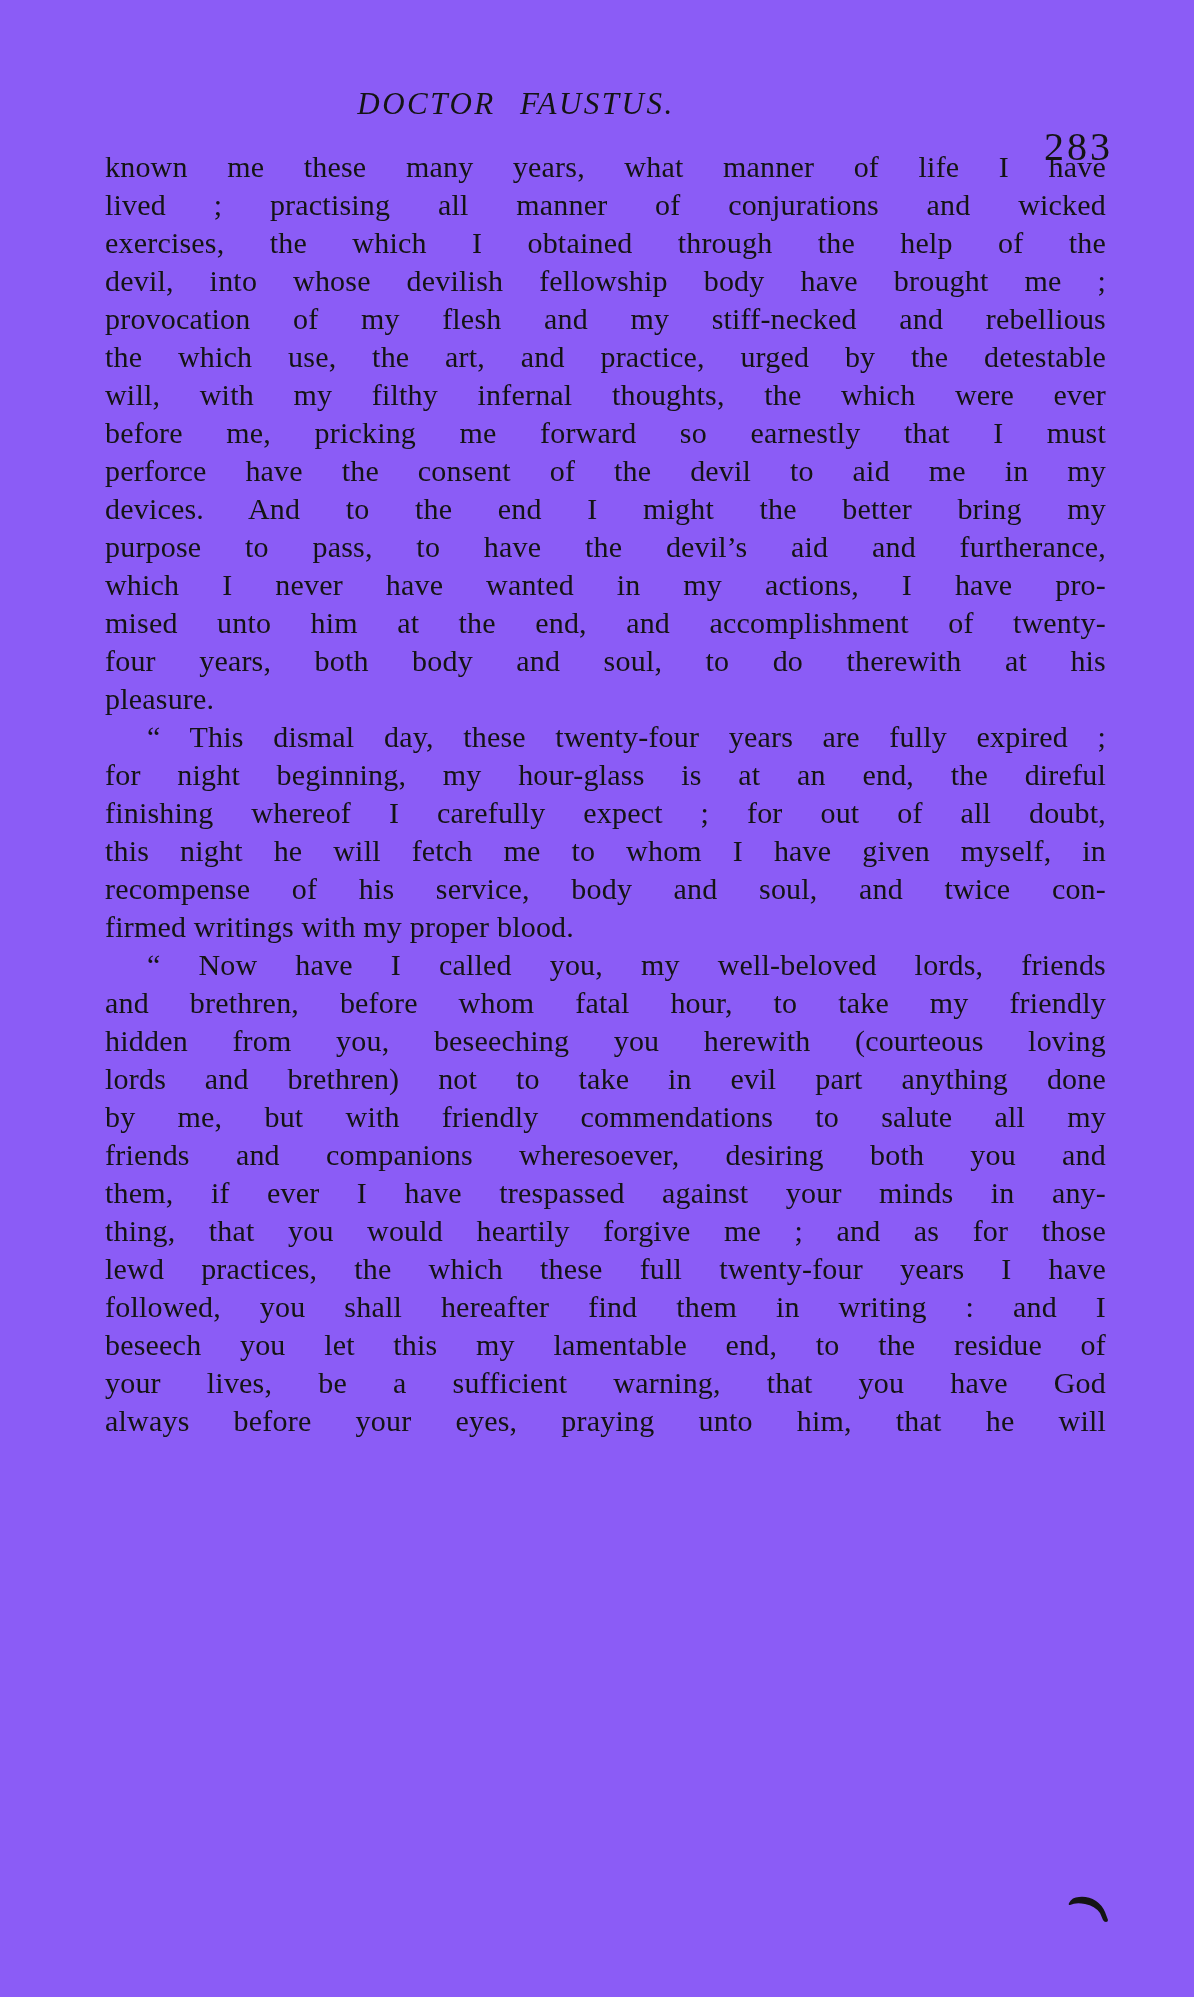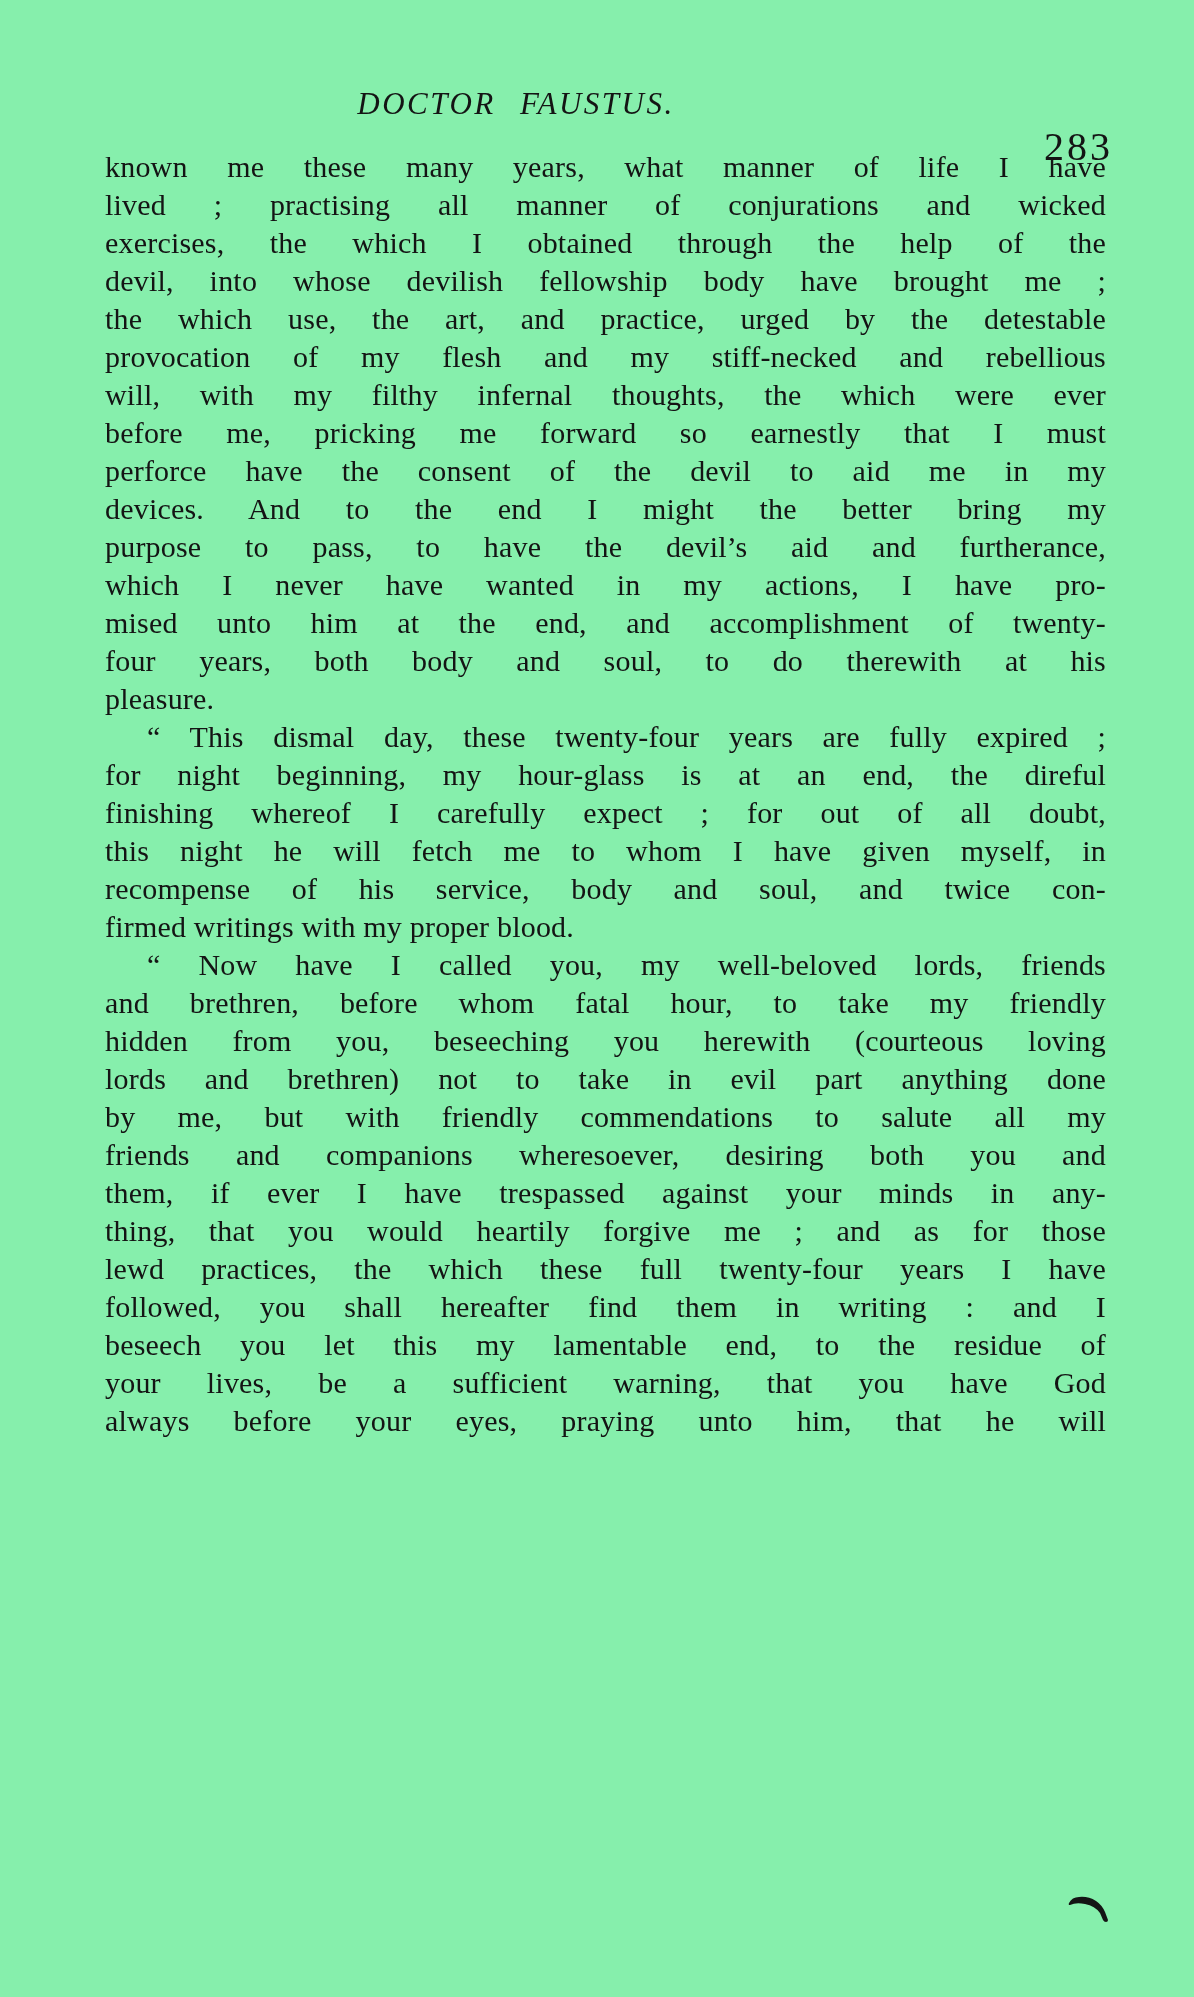--- a/index.html
+++ b/index.html
@@ -4,21 +4,21 @@
 <style>
   html, body {
     margin: 0;
     padding: 0;
     background: #ffffff;
   }
   .page {
     position: relative;
     width: 1194px;
     height: 1997px;
-    background: #86efac;
+    background: #8b5cf6;
     overflow: hidden;
     font-family: "Liberation Serif", "DejaVu Serif", serif;
     color: #141414;
     text-decoration: underline;
   }
   .running-header {
     position: absolute;
     top: 86px;
     left: 0;
     width: 1194px;
@@ -81,22 +81,22 @@
   <div class="running-header">
     <span class="header-title">DOCTOR FAUSTUS.</span>
     <span class="page-number">283</span>
   </div>
 
   <div class="text-block">
       <div class="line">known me these many years, what manner of life I have</div>
       <div class="line">lived ; practising all manner of conjurations and wicked</div>
       <div class="line">exercises, the which I obtained through the help of the</div>
       <div class="line">devil, into whose devilish fellowship body have brought me ;</div>
+      <div class="line">provocation of my flesh and my stiff-necked and rebellious</div>
       <div class="line">the which use, the art, and practice, urged by the detestable</div>
-      <div class="line">provocation of my flesh and my stiff-necked and rebellious</div>
       <div class="line">will, with my filthy infernal thoughts, the which were ever</div>
       <div class="line">before me, pricking me forward so earnestly that I must</div>
       <div class="line">perforce have the consent of the devil to aid me in my</div>
       <div class="line">devices.  And to the end I might the better bring my</div>
       <div class="line">purpose to pass, to have the devil’s aid and furtherance,</div>
       <div class="line">which I never have wanted in my actions, I have pro-</div>
       <div class="line">mised unto him at the end, and accomplishment of twenty-</div>
       <div class="line">four years, both body and soul, to do therewith at his</div>
       <div class="line flush">pleasure.</div>
       <div class="line indent">“ This dismal day, these twenty-four years are fully expired ;</div>

